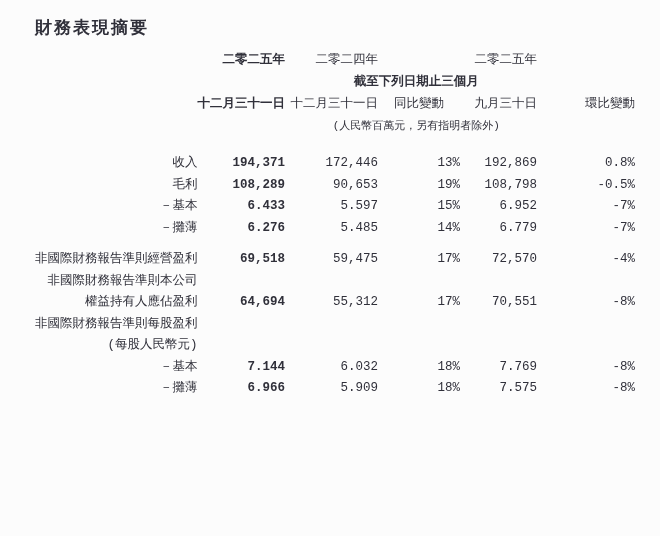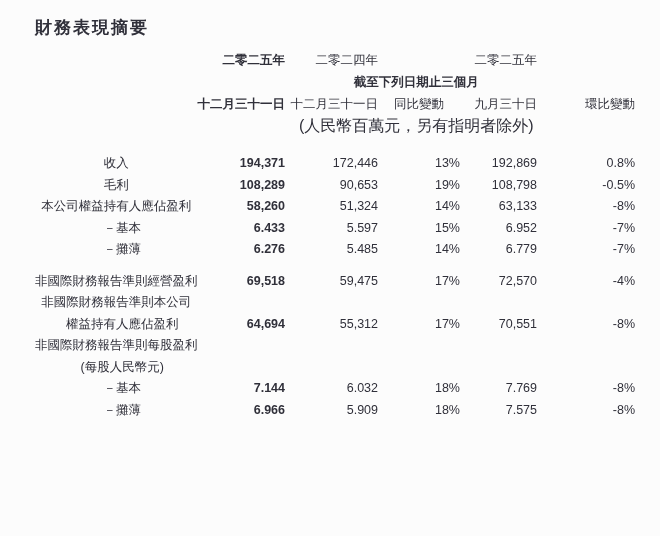--- a/index.html
+++ b/index.html
@@ -1,42 +1,42 @@
 <!DOCTYPE html>
 <html style="--text: #30303a; --bg: #fcfcfc;"><head>
 <meta charset="utf-8">
 <style>
   :root { --text:#30303a; --bg:#fcfcfc; }
   * { margin:0; padding:0; box-sizing:border-box; }
   body { background:#fff; }
   .page {
     position:relative; width:660px; height:536px;
     background:var(--bg); color:var(--text);
-    font-family:Liberation Sans, sans-serif;
+    font-family:Liberation Mono, monospace;
     overflow:hidden;
   }
   .title {
     position:absolute; left:35px; top:16px;
     font-size:17px; font-weight:bold; letter-spacing:2px;
   }
   table.fin {
     position:absolute; left:35px; top:49px;
     border-collapse:collapse; table-layout:fixed;
     font-size:12.5px; color:var(--text);
   }
   td { padding:0; height:21.5px; line-height:21.5px; white-space:nowrap; overflow:visible; }
   tr.hrow td { height:22px; line-height:22px; }
   .num { text-align:right; }
   .ctr { text-align:center; }
   .b { font-weight:bold; }
-  .label { text-align:center;margin-top:16px; }
+  .label { text-align:right;margin-top:16px; }
   .ind1 { padding-left:12px; }
   td.sp-lg { height:16px; line-height:16px; }
   td.sp-sm { height:10px; line-height:10px; }
-  .unit { font-size:16px; }
+  .unit { font-size:11px; }
 </style>
 </head>
 <body>
 
 <div class="page">
   <div class="title">財務表現摘要</div>
 
   <table class="fin">
     <colgroup>
       <col style="width:157px">
@@ -84,28 +84,20 @@
           <td class="num">192,869</td>
           <td class="num">0.8%</td>
         </tr>
         <tr>
           <td class="label">毛利</td>
           <td class="num b">108,289</td>
           <td class="num">90,653</td>
           <td class="num">19%</td>
           <td class="num">108,798</td>
           <td class="num">-0.5%</td>
-        </tr>
-        <tr>
-          <td class="label">本公司權益持有人應佔盈利</td>
-          <td class="num b">58,260</td>
-          <td class="num">51,324</td>
-          <td class="num">14%</td>
-          <td class="num">63,133</td>
-          <td class="num">-8%</td>
         </tr>
         <tr>
           <td class="label ind1">－基本</td>
           <td class="num b">6.433</td>
           <td class="num">5.597</td>
           <td class="num">15%</td>
           <td class="num">6.952</td>
           <td class="num">-7%</td>
         </tr>
         <tr>

